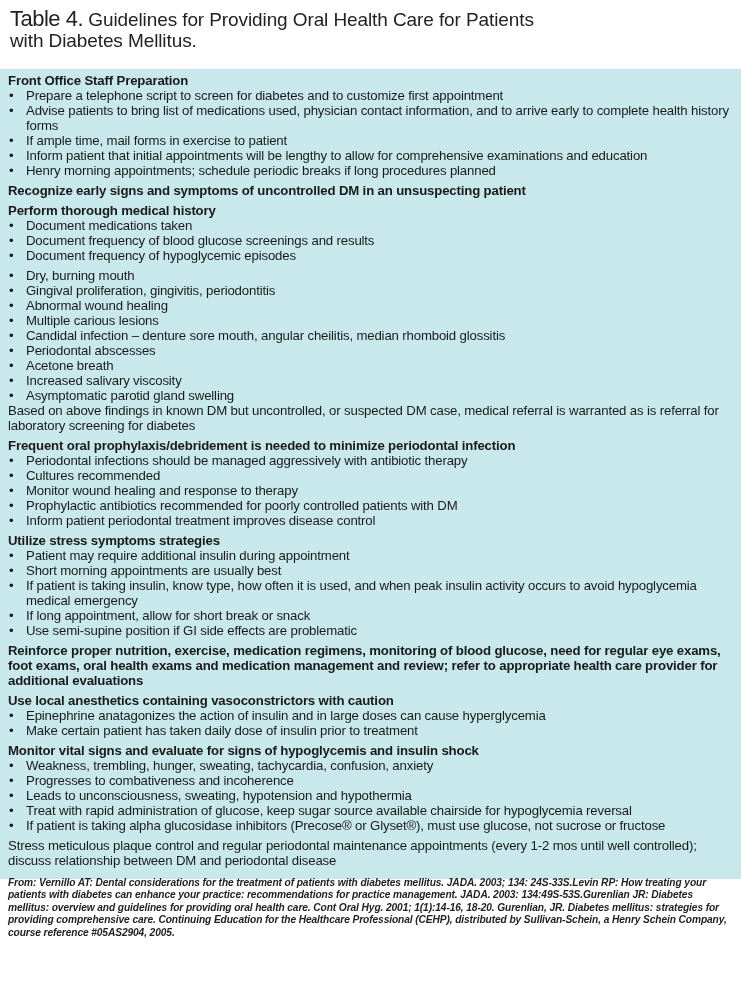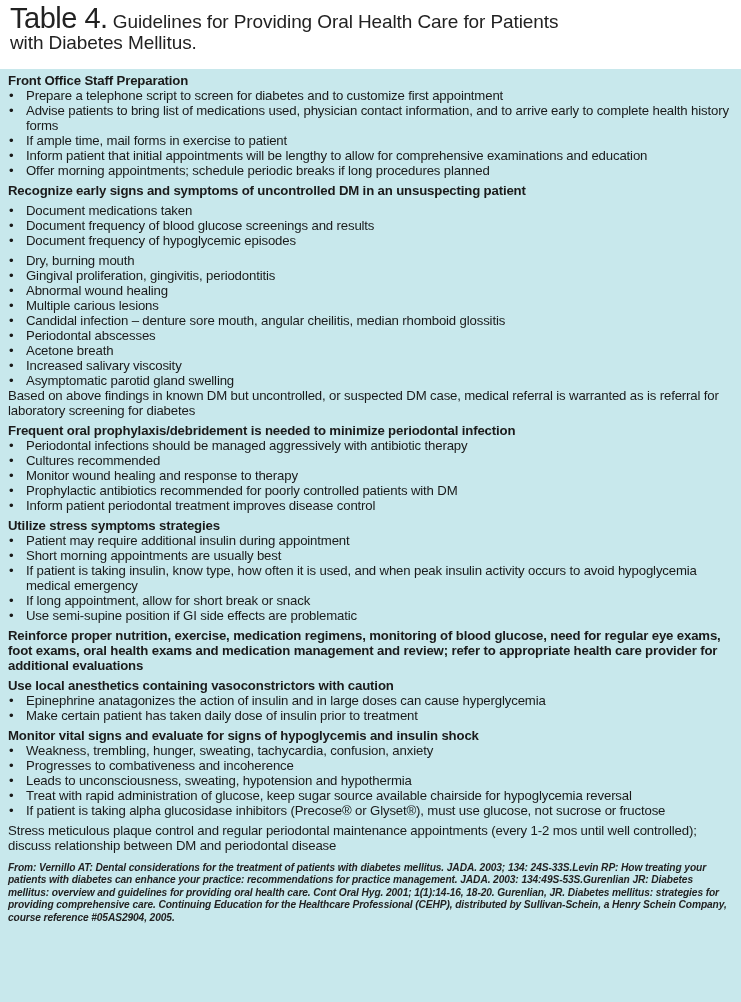--- a/index.html
+++ b/index.html
@@ -1,20 +1,20 @@
 <!DOCTYPE html>
 <html><head>
   <meta charset="utf-8">
   <style>
     html, body { margin: 0; padding: 0; background: #ffffff; }
     body { width: 741px; height: 1002px; overflow: hidden; font-family: "Liberation Sans", sans-serif; color: #1a1a1a; }
     .title-block { height: 69px; padding: 8px 0 0 10px; box-sizing: border-box; }
     .title-line { font-size: 19px; line-height: 21px; color: #222; letter-spacing: -0.1px; }
-    .title-label { font-size: 29px; letter-spacing: -0.5px; }
-    .panel { background: #c8e8ec; height: 933px; box-sizing: border-box; padding: 4px 6px 11px 8px; }
+    .title-label { font-size: 22px; letter-spacing: -0.5px; }
+    .panel { background: #c8e8ec; height: 810px; box-sizing: border-box; padding: 4px 6px 11px 8px; }
     .section { margin-bottom: 5px; }
     .section-heading { font-weight: bold; font-size: 13.2px; line-height: 15px; letter-spacing: -0.15px; }
     ul.bullets { list-style: none; margin: 0; padding: 0; }
     ul.bullets li { position: relative; padding-left: 18px; font-size: 13.2px; line-height: 15px; letter-spacing: -0.15px; }
     ul.bullets li .dot { position: absolute; left: 1px; top: 0; }
     .note { font-size: 13.2px; line-height: 15px; letter-spacing: -0.15px; }
     .citation { font-style: italic; font-weight: bold; font-size: 10.2px; line-height: 12.4px; margin-top: 9px; letter-spacing: -0.1px; color: #222; }
   </style>
 </head>
 <body>
@@ -26,27 +26,28 @@
 
 <div class="panel" id="panel" style="background: rgb(200, 232, 236);">
   <div id="sections">
       <div class="section">
         <div class="section-heading">Front Office Staff Preparation</div>
         <ul class="bullets">
           <li><span class="dot">•</span><span>Prepare a telephone script to screen for diabetes and to customize first appointment</span></li>
           <li><span class="dot">•</span><span>Advise patients to bring list of medications used, physician contact information, and to arrive early to complete health history forms</span></li>
           <li><span class="dot">•</span><span>If ample time, mail forms in exercise to patient</span></li>
           <li><span class="dot">•</span><span>Inform patient that initial appointments will be lengthy to allow for comprehensive examinations and education</span></li>
-          <li><span class="dot">•</span><span>Offer morning appointments; schedule periodic breaks if long procedures planned</span></li>
+          <li><span class="dot">•</span><span>Henry morning appointments; schedule periodic breaks if long procedures planned</span></li>
         </ul>
       </div>
       <div class="section">
         <div class="section-heading">Recognize early signs and symptoms of uncontrolled DM in an unsuspecting patient</div>
       </div>
       <div class="section">
+        <div class="section-heading">Perform thorough medical history</div>
         <ul class="bullets">
           <li><span class="dot">•</span><span>Document medications taken</span></li>
           <li><span class="dot">•</span><span>Document frequency of blood glucose screenings and results</span></li>
           <li><span class="dot">•</span><span>Document frequency of hypoglycemic episodes</span></li>
         </ul>
       </div>
       <div class="section">
         <ul class="bullets">
           <li><span class="dot">•</span><span>Dry, burning mouth</span></li>
           <li><span class="dot">•</span><span>Gingival proliferation, gingivitis, periodontitis</span></li>

